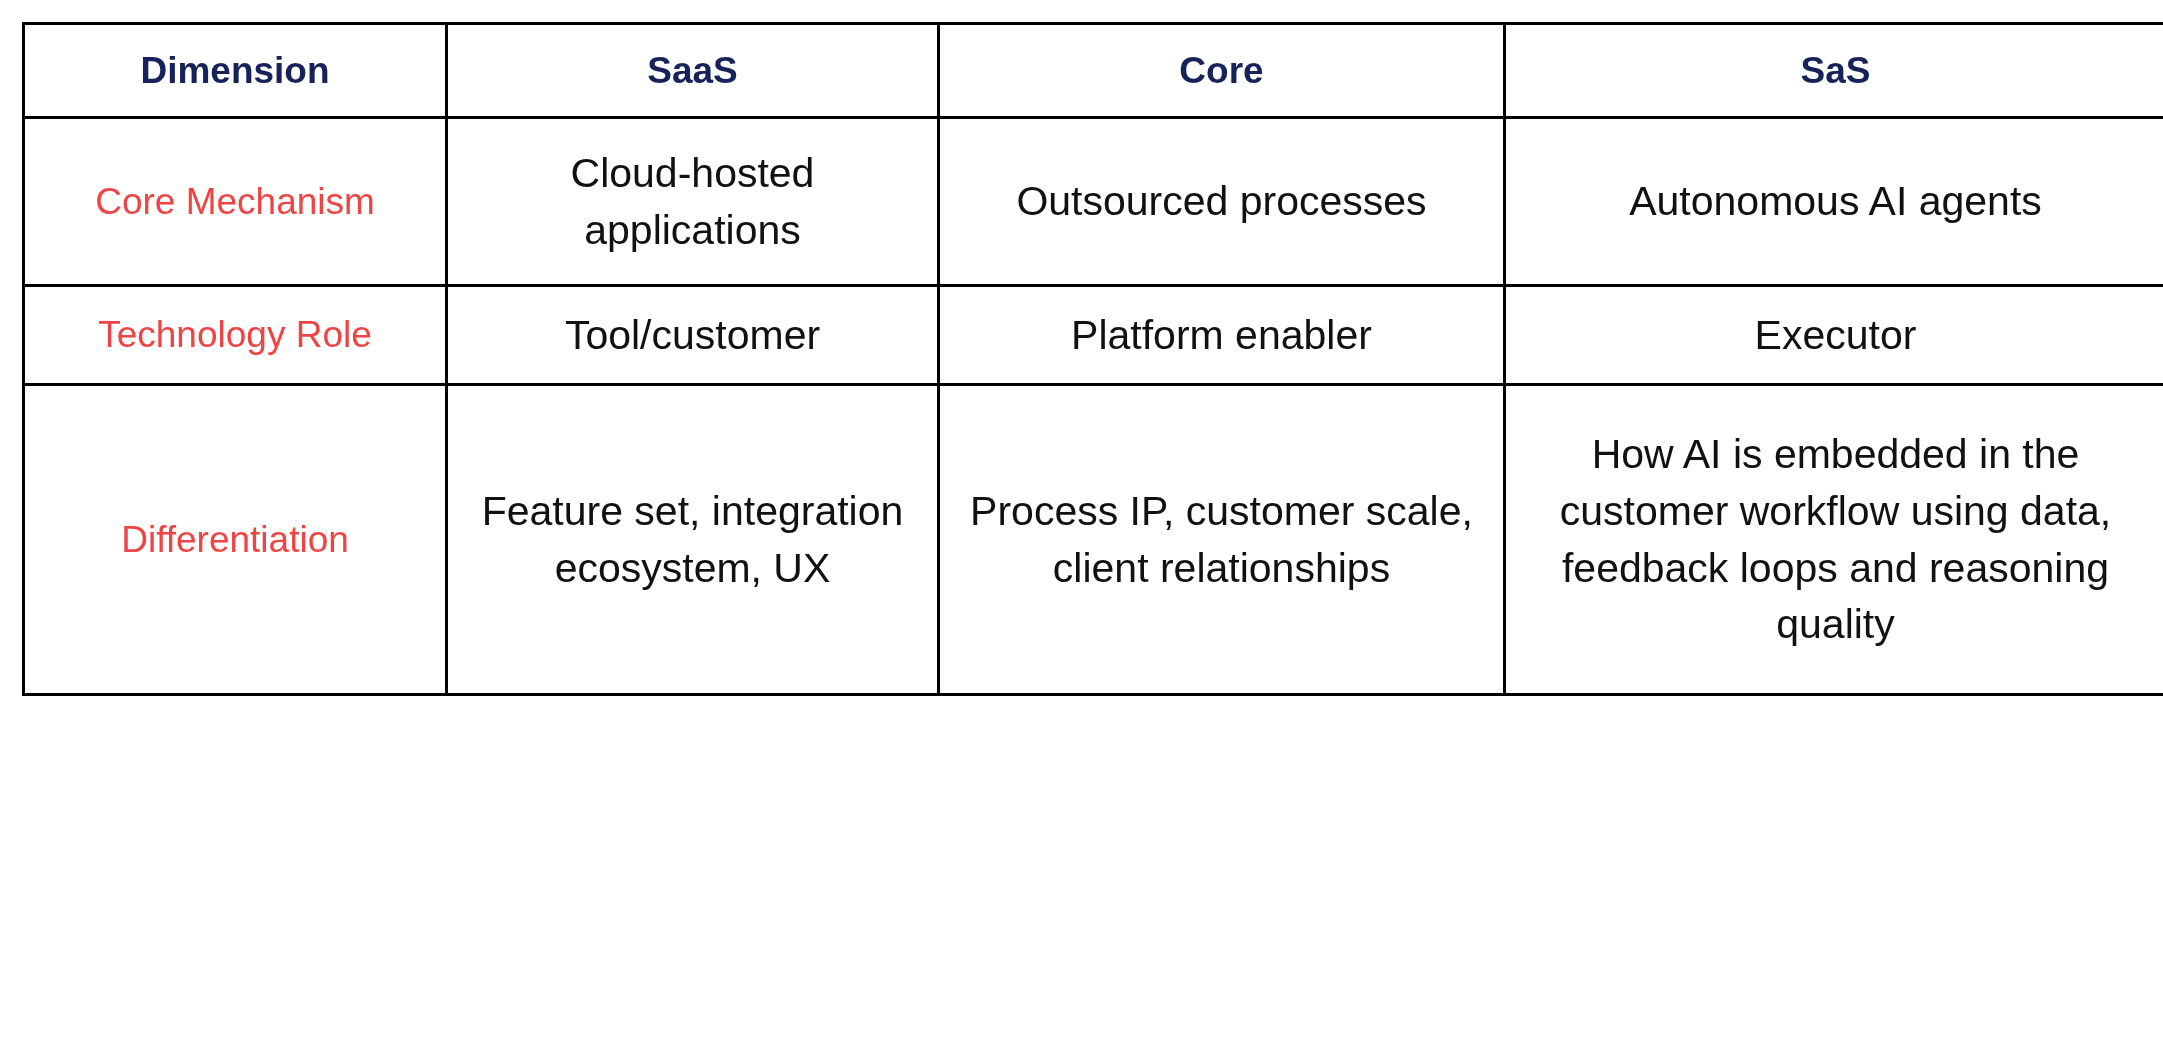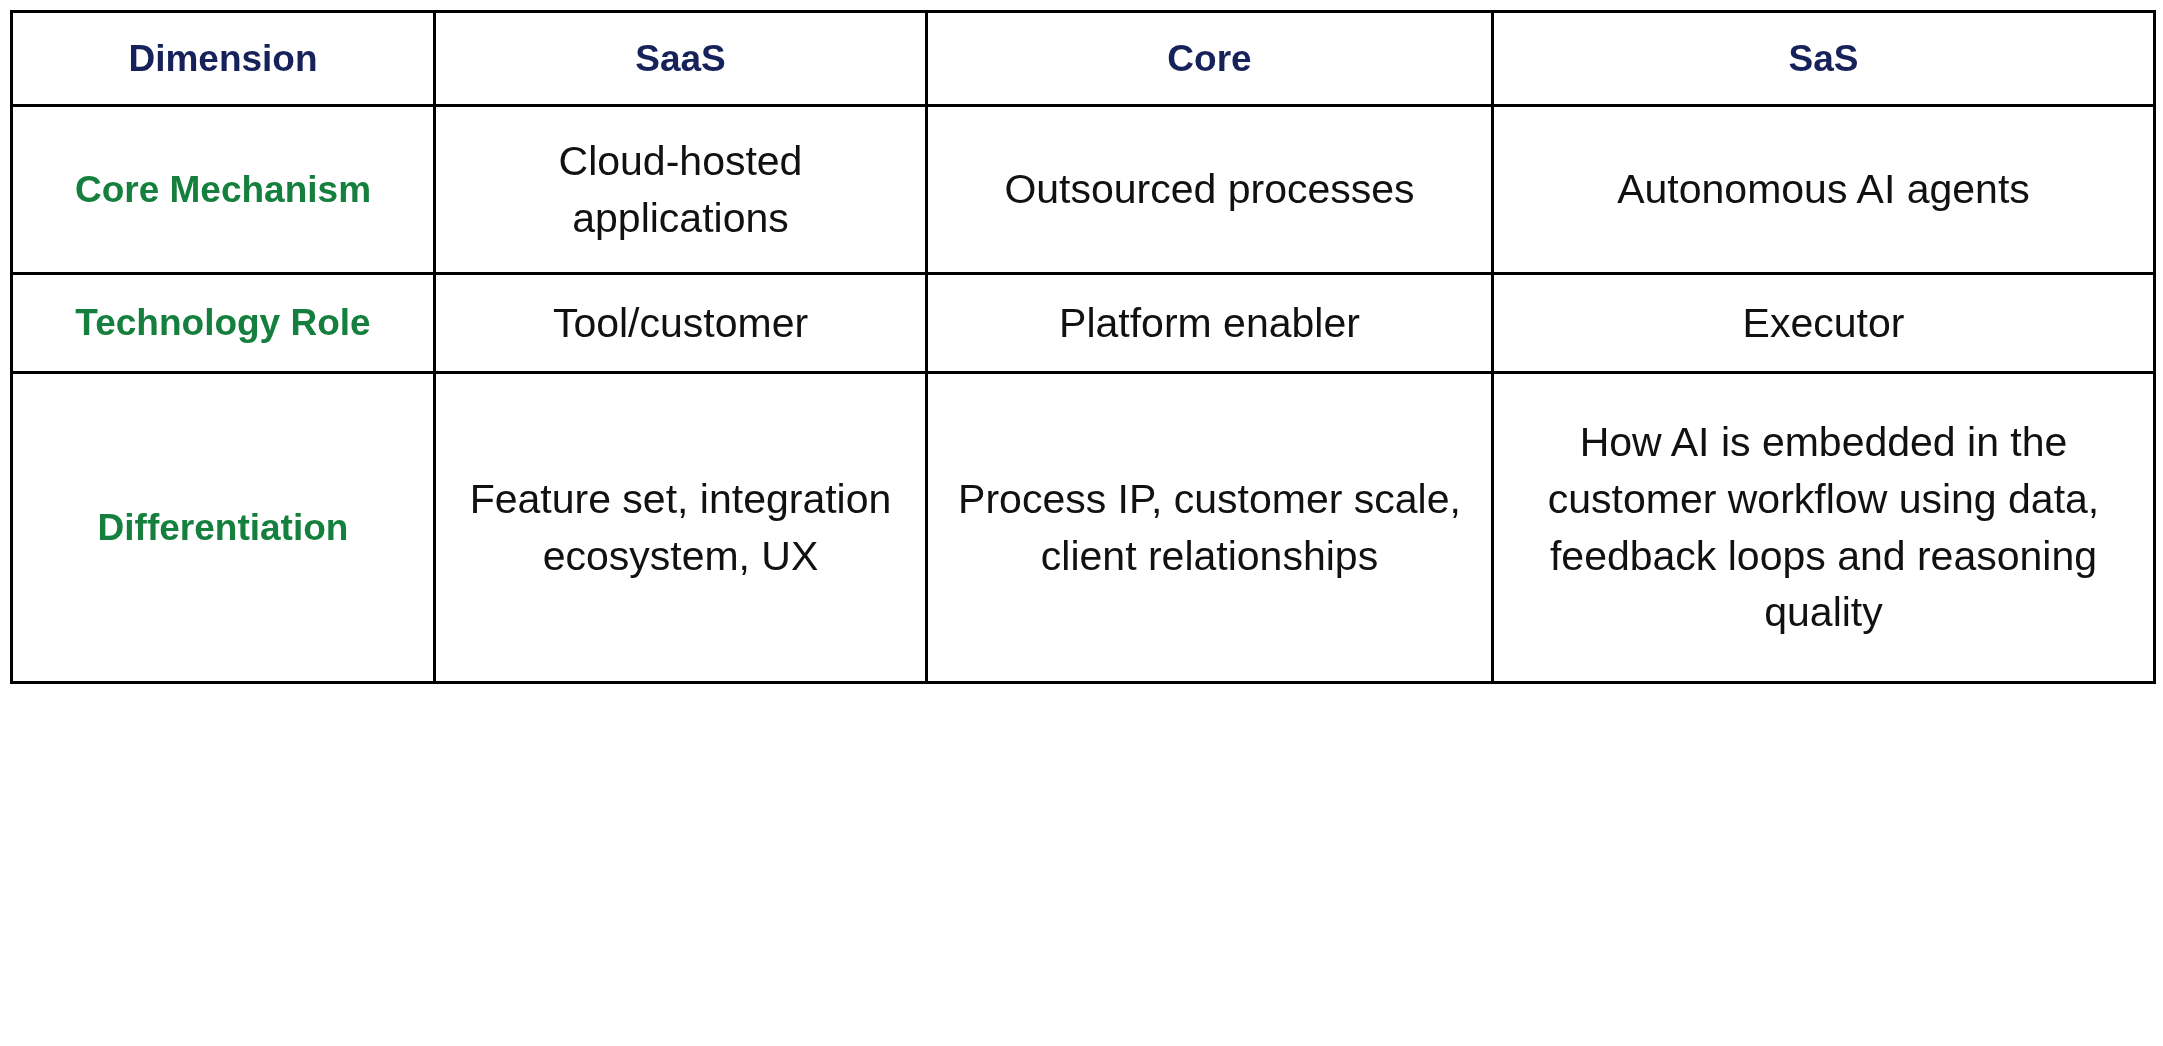--- a/index.html
+++ b/index.html
@@ -6,43 +6,43 @@
     margin: 0;
     padding: 0;
     background: #ffffff;
     font-family: "Liberation Sans", "DejaVu Sans", sans-serif;
   }
   .page {
     width: 2163px;
     height: 1046px;
     background: #ffffff;
     box-sizing: border-box;
-    padding: 10px;
+    padding: 22px;
   }
   table.comparison {
     border-collapse: collapse;
     table-layout: fixed;
     width: 2143px;
   }
   table.comparison td, table.comparison th {
     border: 3px solid #000000;
     text-align: center;
     vertical-align: middle;
     background: #ffffff;
     overflow: hidden;
   }
   th.head {
     color: #17225a;
     font-weight: bold;
     font-size: 37px;
     padding: 0 20px;
   }
   td.dim {
-    color: #15803d;
-    font-weight: bold;
+    color: #ef4444;
+    font-weight: normal;
     font-size: 37px;
     line-height: 1.35;
     padding: 0 42px;
   }
   td.val {
     color: #111111;
     font-weight: normal;
     font-size: 41px;
     line-height: 1.38;
     padding: 0 16px;

